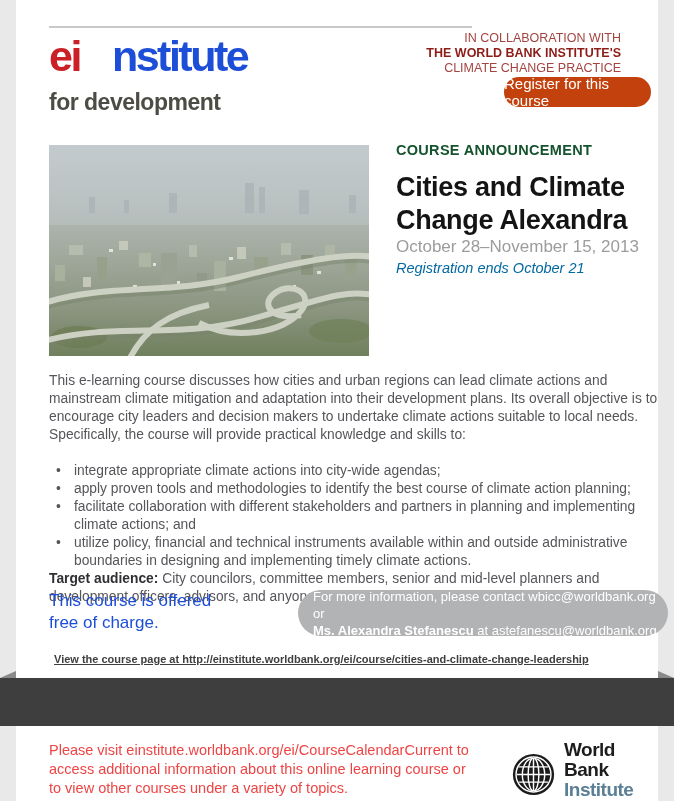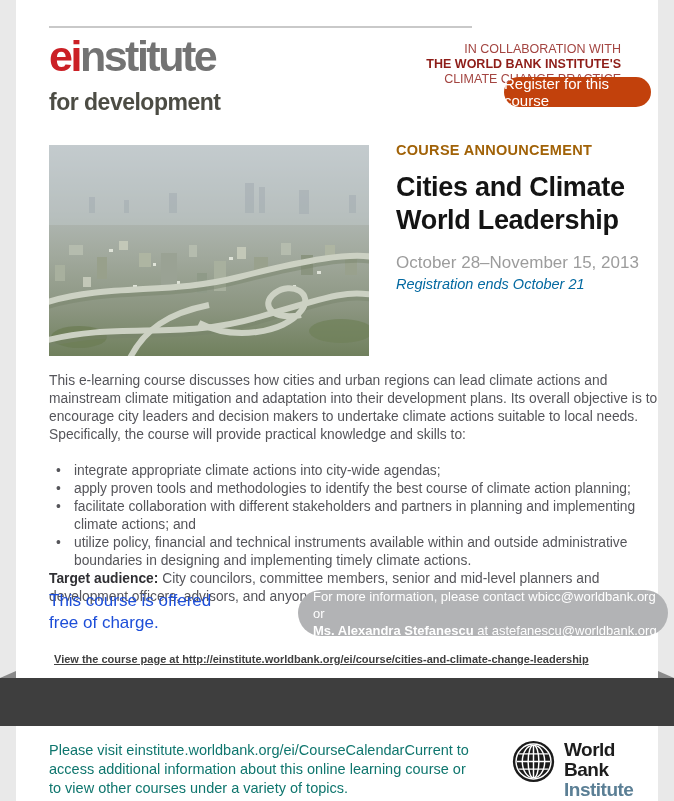--- a/index.html
+++ b/index.html
@@ -5,35 +5,35 @@
   html,body{margin:0;padding:0;}
   body{font-family:"Liberation Sans",sans-serif;background:#e9e9e9;}
   .page{position:relative;width:674px;height:801px;background:#e9e9e9;overflow:hidden;}
   .card{position:absolute;left:16px;top:0;width:642px;height:801px;background:#ffffff;}
 
   
   .hr-top{position:absolute;left:33px;top:26px;width:423px;height:2px;background:#c9c9c9;}
   .logo{position:absolute;left:33px;top:34px;}
   .logo-brand{font-size:43px;font-weight:bold;letter-spacing:-2.5px;line-height:1.05;}
   .logo-red{color:#cb2026;}
-  .logo-dark{color:#737373;}
+  .logo-dark{color:#1d4ed8;padding-left:32px;}
   .logo-tagline{font-size:23px;font-weight:bold;color:#4c4c44;letter-spacing:-0.5px;margin-top:10px;}
 
-  .collab{position:absolute;right:37px;top:42px;text-align:right;font-size:12.5px;line-height:15px;color:#a34440;}
+  .collab{position:absolute;right:37px;top:31px;text-align:right;font-size:12.5px;line-height:15px;color:#a34440;}
   .collab .bold-line{font-weight:bold;color:#8e1d18;text-align:center;}
 
   .register-button{position:absolute;left:488px;top:77px;width:147px;height:30px;background:#c2410c;
     border-radius:15px;color:#ffffff;font-size:15px;display:flex;align-items:center;justify-content:center;cursor:pointer;}
 
   
   .hero-photo{position:absolute;left:33px;top:145px;width:320px;height:211px;overflow:hidden;}
   .hero-copy{position:absolute;left:380px;top:142px;width:272px;}
-  .kicker{font-size:14.5px;font-weight:bold;color:#a16207;letter-spacing:0.3px;}
+  .kicker{font-size:14.5px;font-weight:bold;color:#14532d;letter-spacing:0.3px;}
   .course-title{margin-top:13px;font-size:27px;line-height:33px;font-weight:bold;color:#141414;letter-spacing:-0.3px;}
-  .dates{margin-top:16px;font-size:17px;color:#9c9c9c;}
+  .dates{font-size:17px;color:#9c9c9c;}
   .deadline{margin-top:3px;font-size:14.5px;font-style:italic;color:#0369a1;}
 
   
   .body-copy{position:absolute;left:33px;top:372px;width:616px;font-size:13.8px;line-height:18px;color:#55555a;}
   .body-copy p{margin:0;}
   ul.objectives{margin:18px 0 0 0;padding:0;list-style:none;}
   ul.objectives li{position:relative;padding-left:25px;}
   ul.objectives li::before{content:"\2022";position:absolute;left:7px;top:0;color:#55555a;}
   .audience{margin-top:18px;}
   .audience-label{font-weight:bold;color:#303034;}
@@ -47,22 +47,22 @@
 
   .view-line{position:absolute;left:38px;top:653px;font-size:11px;font-weight:bold;color:#3f3f3f;text-decoration:underline;}
 
   
   .ribbon{position:absolute;left:0;top:678px;width:674px;height:48px;background:#3e3e3e;}
   .fold{position:absolute;width:16px;height:7px;top:671px;background:#8a8a8a;}
   .fold-left{left:0;clip-path:polygon(100% 0,100% 100%,0 100%);}
   .fold-right{left:658px;clip-path:polygon(0 0,0 100%,100% 100%);}
 
   
-  .footer-copy{position:absolute;left:33px;top:741px;font-size:14.5px;line-height:19px;color:#0f766e;}
-  .wbi-logo{position:absolute;left:496px;top:740px;display:flex;align-items:flex-start;}
+  .footer-copy{position:absolute;left:33px;top:741px;font-size:14.5px;line-height:19px;color:#ef4444;}
+  .wbi-logo{position:absolute;left:496px;top:740px;display:flex;align-items:flex-end;}
   .wbi-text{margin-left:9px;font-weight:bold;font-size:19px;line-height:20px;letter-spacing:-0.5px;}
   .wbi-line1{color:#1d1d1d;}
   .wbi-line2{color:#5b7f95;}
 </style>
 </head>
 <body>
 
 <div class="page">
   <div class="card">
 
@@ -141,21 +141,21 @@
           <path d="M-5,158 C60,138 120,150 190,132 S300,108 325,112"></path>
           <path d="M-5,196 C70,176 130,196 210,172 S300,146 325,150"></path>
           <path d="M150,178 C185,196 235,188 252,166 C266,148 242,136 226,148 C210,160 224,176 252,170"></path>
           <path d="M80,215 C95,184 120,168 160,160"></path>
         </g>
       </svg>
     </div>
 
     <div class="hero-copy">
       <div class="kicker">COURSE ANNOUNCEMENT</div>
-      <div class="course-title">Cities and Climate World Leadership</div>
+      <div class="course-title">Cities and Climate Change Alexandra</div>
       <div class="dates">October 28–November 15, 2013</div>
       <div class="deadline">Registration ends October 21</div>
     </div>
 
     <div class="body-copy">
       <p>This e-learning course discusses how cities and urban regions can lead climate actions and mainstream climate mitigation and adaptation into their development plans. Its overall objective is to encourage city leaders and decision makers to undertake climate actions suitable to local needs. Specifically, the course will provide practical knowledge and skills to:</p>
       <ul class="objectives">
         <li>integrate appropriate climate actions into city-wide agendas;</li>
         <li>apply proven tools and methodologies to identify the best course of climate action planning;</li>
         <li>facilitate collaboration with different stakeholders and partners in planning and implementing climate actions; and</li>

